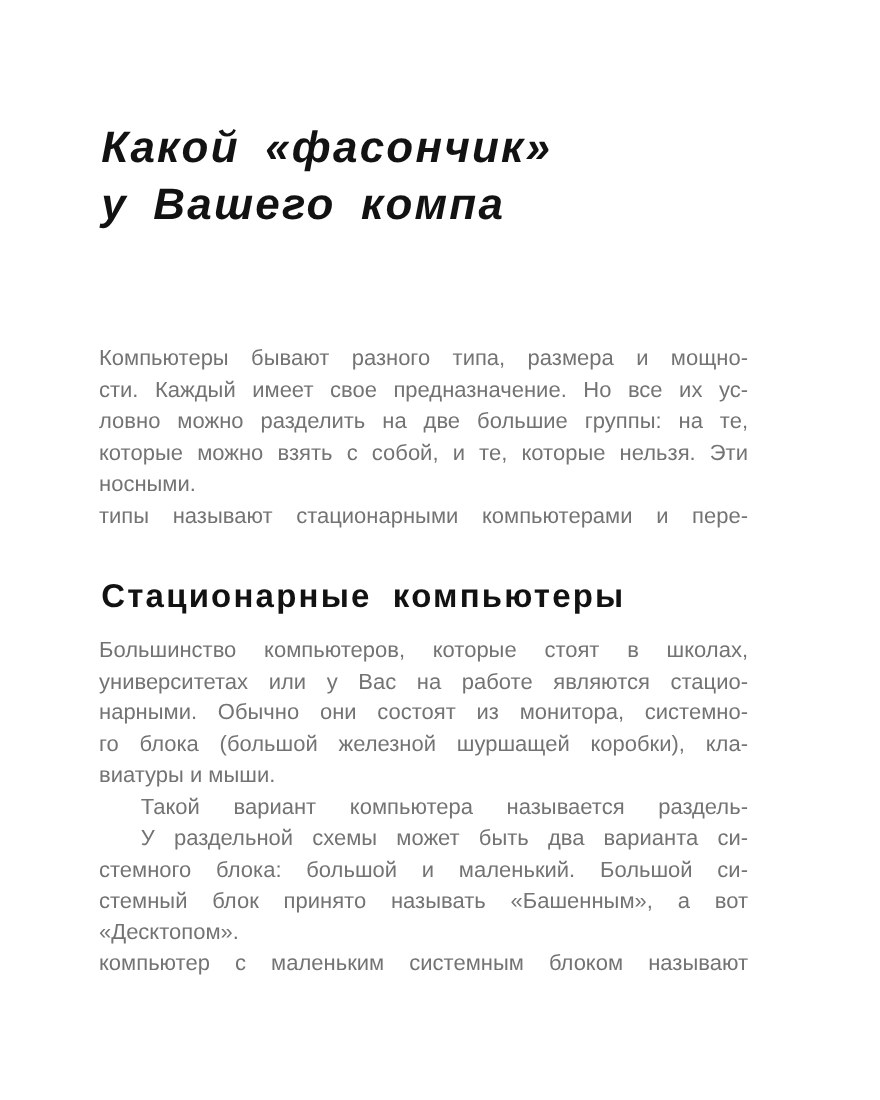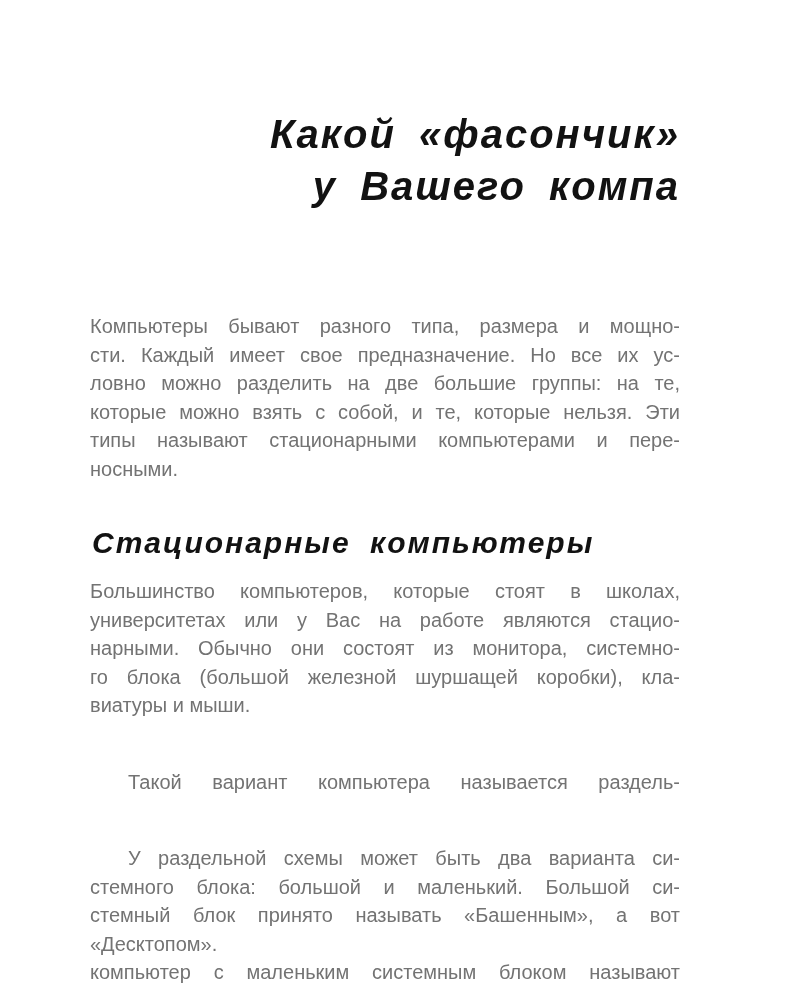--- a/index.html
+++ b/index.html
@@ -23,28 +23,26 @@
     font-size: 40px;
     line-height: 52px;
     font-weight: bold;
     font-style: italic;
     letter-spacing: 2px;
     word-spacing: 10px;
     color: #121212;
   }
   h1.chapter-title .t-line {
     display: block;
-    text-align: right;
   }
   h2.section-heading {
     margin: 42px 0 16px 2px;
     font-size: 30px;
     line-height: 36px;
     font-weight: bold;
-    font-style: italic;
     letter-spacing: 2px;
     word-spacing: 9px;
     color: #121212;
   }
   .para {
     margin: 0;
     font-size: 20px;
   }
   .line {
     display: block;
@@ -52,40 +50,39 @@
     text-align: justify;
     text-align-last: justify;
     white-space: normal;
     color: #737373;
   }
   .line.last {
     text-align-last: left;
   }
   .line.indent {
     padding-left: 38px;
-    margin-top: 48px;
   }
 </style>
 </head>
 <body>
 
 <div class="page">
 
   <h1 class="chapter-title">
     <span class="t-line">Какой «фасончик»</span>
     <span class="t-line">у Вашего компа</span>
   </h1>
 
   <div class="para">
     <span class="line">Компьютеры бывают разного типа, размера и мощно-</span>
     <span class="line">сти. Каждый имеет свое предназначение. Но все их ус-</span>
     <span class="line">ловно можно разделить на две большие группы: на те,</span>
     <span class="line">которые можно взять с собой, и те, которые нельзя. Эти</span>
+    <span class="line last">носными.</span>
     <span class="line">типы называют стационарными компьютерами и пере-</span>
-    <span class="line last">носными.</span>
   </div>
 
   <h2 class="section-heading">Стационарные компьютеры</h2>
 
   <div class="para">
     <span class="line">Большинство компьютеров, которые стоят в школах,</span>
     <span class="line">университетах или у Вас на работе являются стацио-</span>
     <span class="line">нарными. Обычно они состоят из монитора, системно-</span>
     <span class="line">го блока (большой железной шуршащей коробки), кла-</span>
     <span class="line last">виатуры и мыши.</span>

